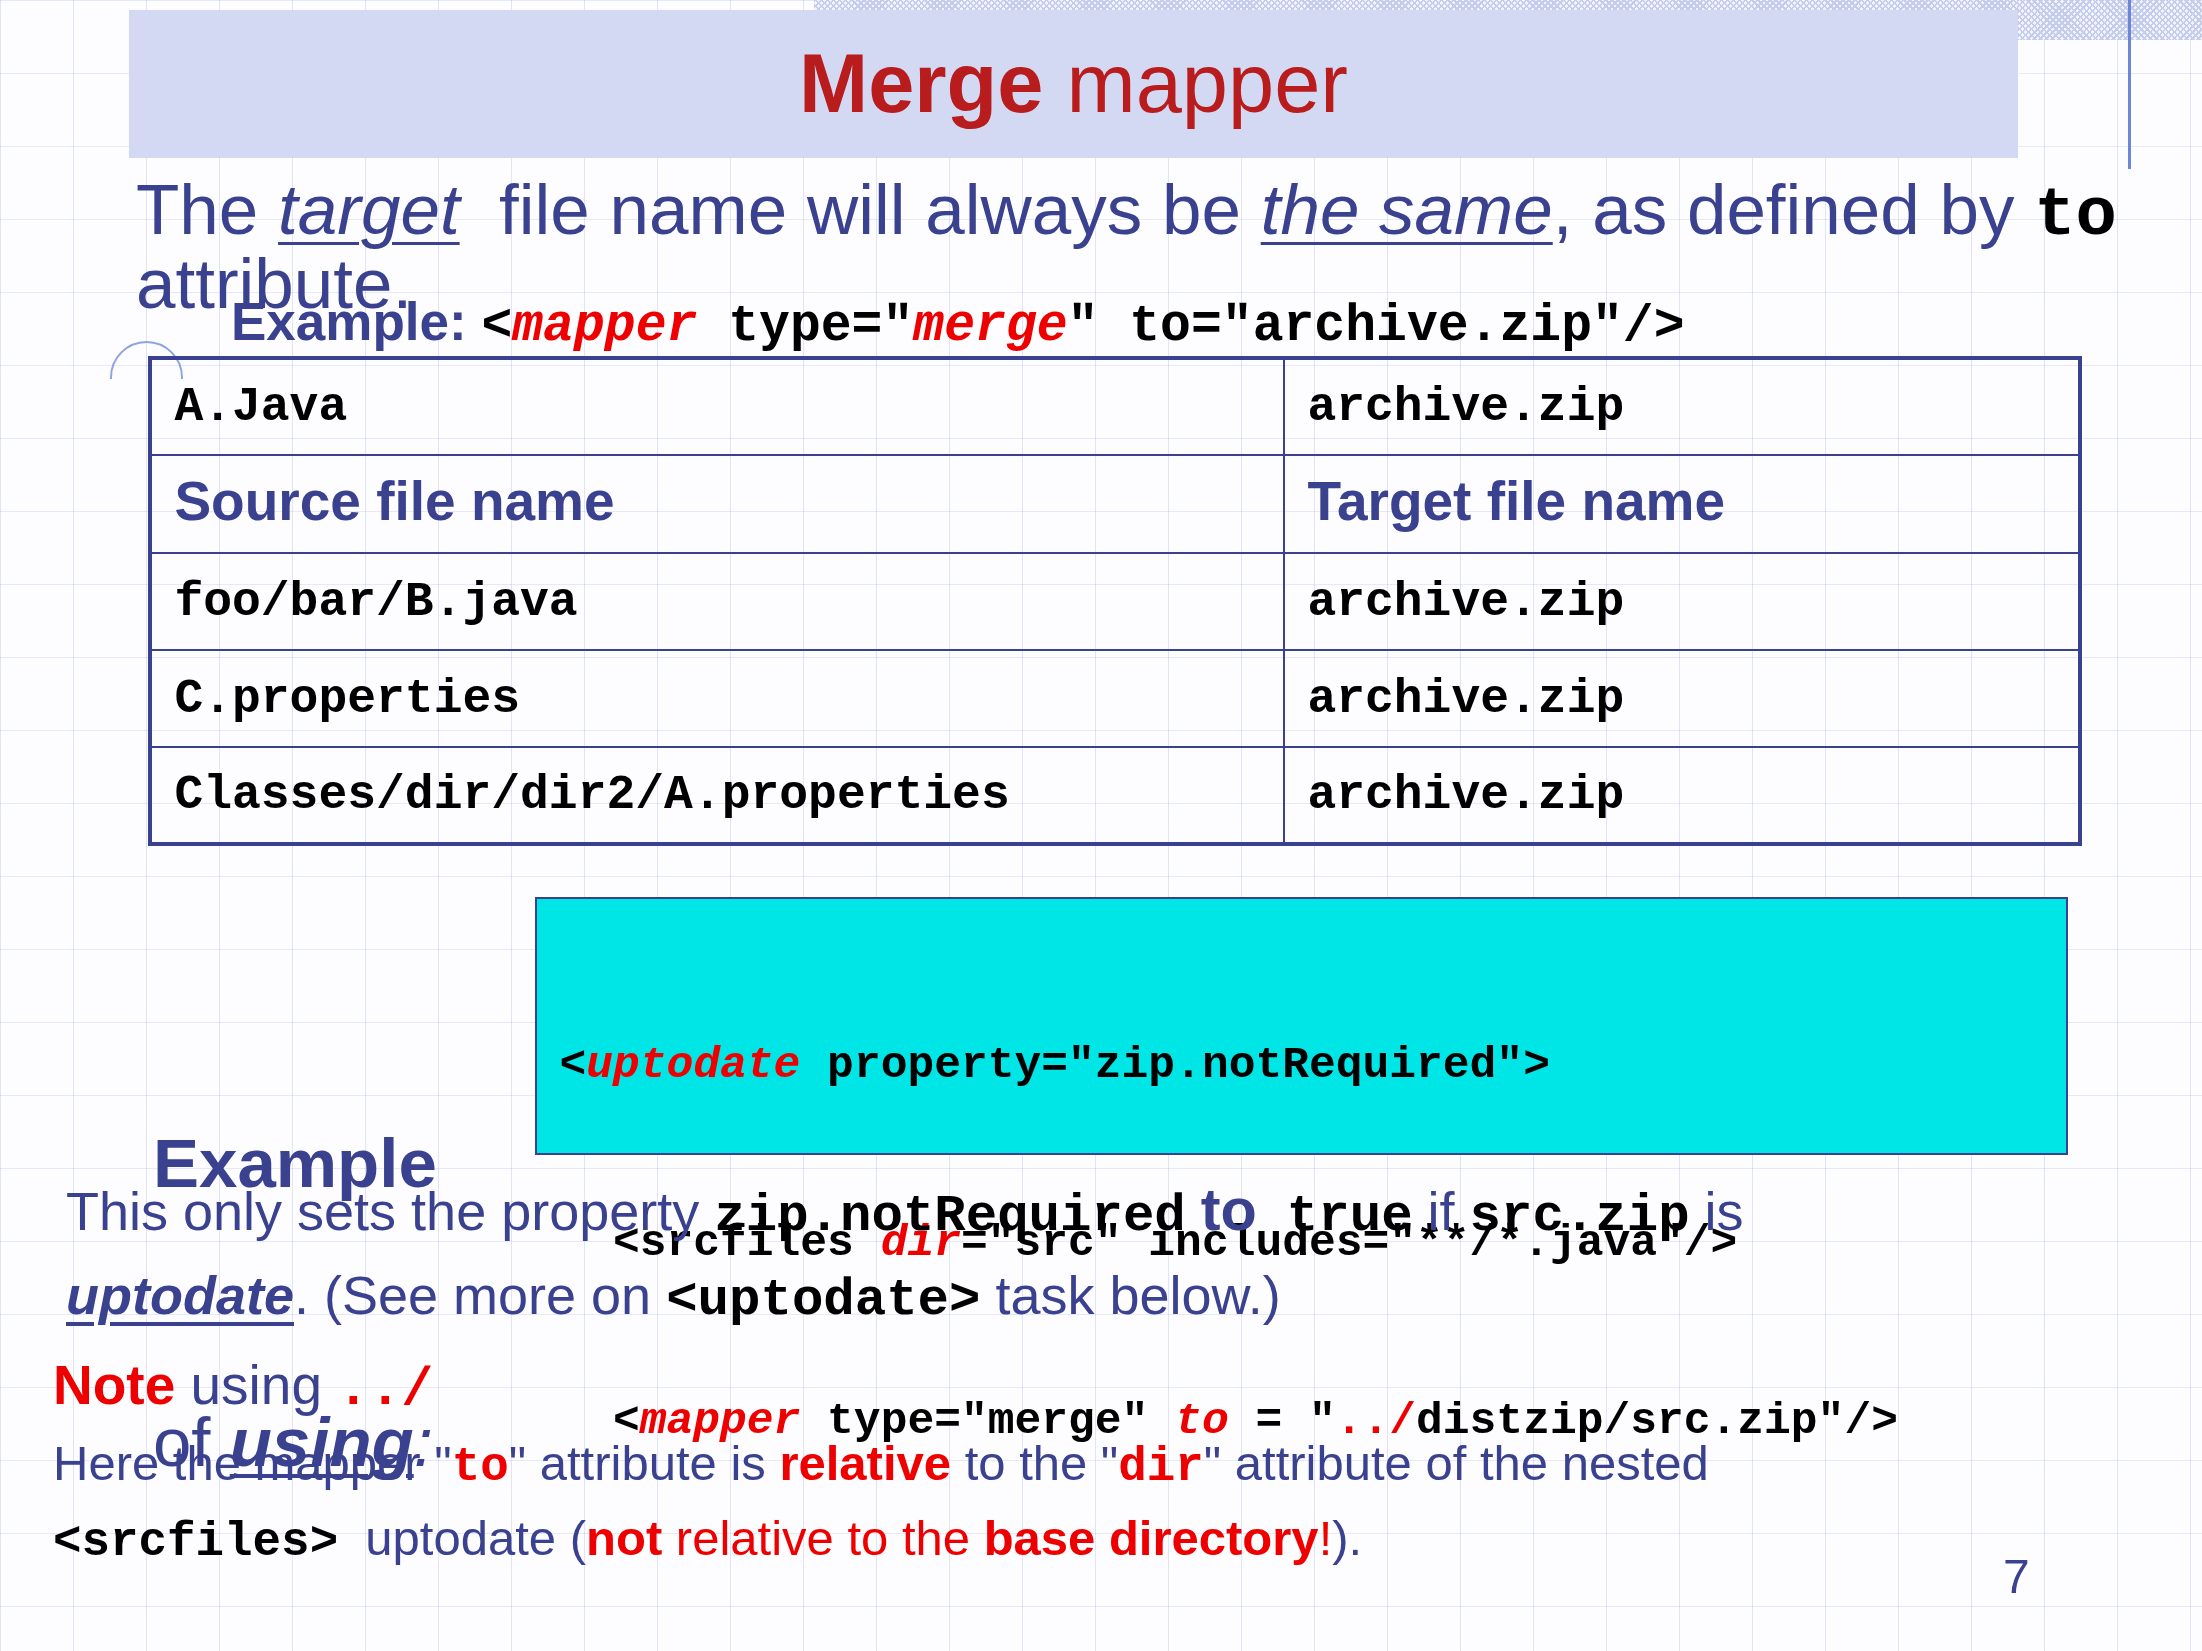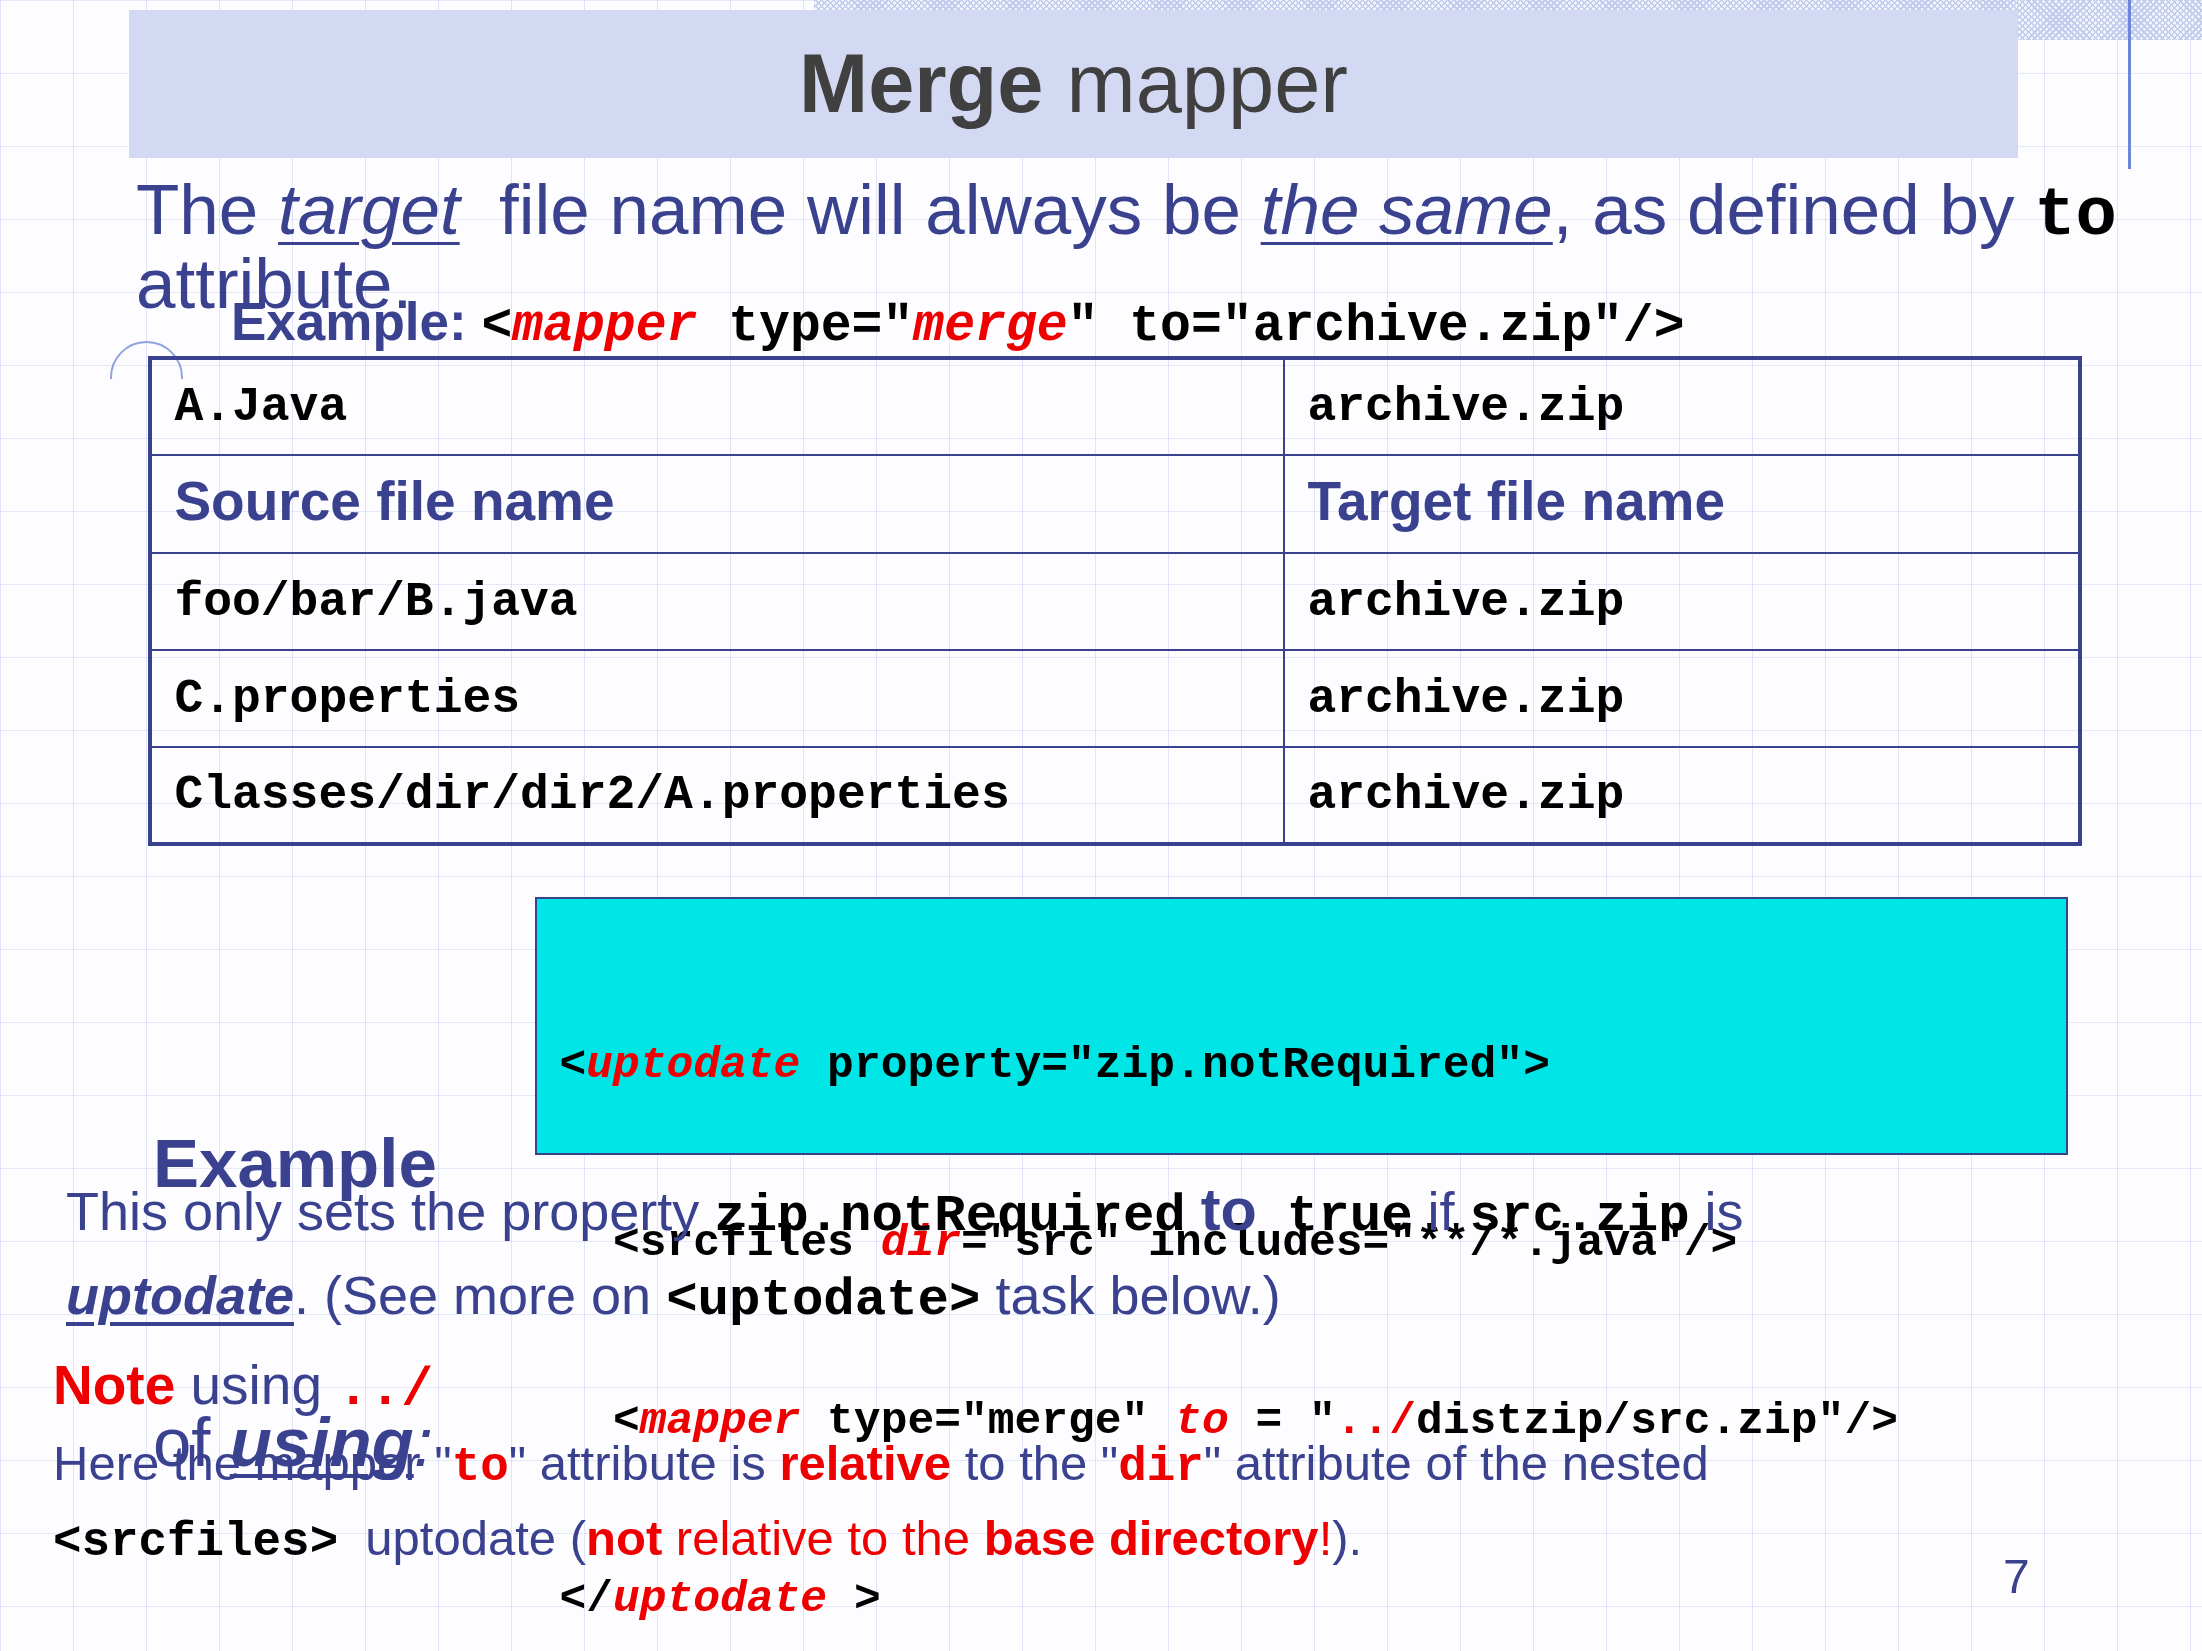--- a/index.html
+++ b/index.html
@@ -26,21 +26,21 @@
   .corner-circle{
     position:absolute;left:110px;top:341px;width:69px;height:69px;
     border:2.6px solid #8fa3e0;border-radius:50%;
     clip-path:polygon(0 0,100% 0,100% 52%,0 52%);
     z-index:0;
   }
   
   .title-bar{
     position:absolute;left:129px;top:10.3px;width:1889px;height:148px;
     background:#d3d9f3;display:flex;align-items:center;justify-content:center;
-    font-size:83px;color:#404040;z-index:1;
+    font-size:83px;color:#b91c1c;z-index:1;
   }
   .tb{font-weight:bold;}
   .tr{font-weight:normal;}
   
   .txt{position:absolute;color:#3a418f;white-space:pre-wrap;z-index:1;}
   .n{}
   .ni{font-style:italic;}
   .niu{font-style:italic;text-decoration:underline;text-decoration-thickness:3.4px;text-underline-offset:7.7px;}
   .nbiu{font-weight:bold;font-style:italic;text-decoration:underline;text-decoration-thickness:4.3px;text-underline-offset:7.7px;}
   .nbL{font-weight:bold;font-size:1.1em;}
@@ -131,21 +131,20 @@
 
   <div class="txt side-label">
     <div><span class="nbBig">Example</span></div>
     <div><span class="n">of </span><span class="nbiu">using</span><span class="ni">:</span></div>
   </div>
 
   <div class="code-box">
     <div class="code-line"><span class="m">&lt;</span><span class="mri">uptodate</span><span class="m"> property="zip.notRequired"&gt;</span></div>
     <div class="code-line"><span class="m">  &lt;srcfiles </span><span class="mri">dir</span><span class="m">="src" includes="**/*.java"/&gt;</span></div>
     <div class="code-line"><span class="m">  &lt;</span><span class="mri">mapper</span><span class="m"> type="merge" </span><span class="mri">to</span><span class="m"> = "</span><span class="mr">../</span><span class="m">distzip/src.zip"/&gt;</span></div>
-    <div class="code-line"><span class="m">&lt;/</span><span class="mri">uptodate</span><span class="m"> &gt;</span></div>
   </div>
 
   <div class="txt uptodate-para"><span class="n">This only sets the property </span><span class="m">zip.notRequired</span><span class="n"> </span><span class="nbL">to</span><span class="n">  </span><span class="m">true</span><span class="n"> if </span><span class="m">src.zip</span><span class="n"> is
 </span><span class="nbiu">uptodate</span><span class="n">. (See more on </span><span class="m">&lt;uptodate&gt;</span><span class="n"> task below.)</span></div>
 
   <div class="txt note-line"><span class="rb">Note</span><span class="n"> using </span><span class="mr">../</span></div>
 
   <div class="txt mapper-note"><span class="n">Here the mapper "</span><span class="mr">to</span><span class="n">" attribute is </span><span class="rb">relative</span><span class="n"> to the "</span><span class="mr">dir</span><span class="n">" attribute of the nested
 </span><span class="m">&lt;srcfiles&gt;</span><span class="n">  uptodate (</span><span class="rb">not</span><span class="r"> relative to the </span><span class="rb">base directory</span><span class="r">!</span><span class="n">).</span></div>
 

